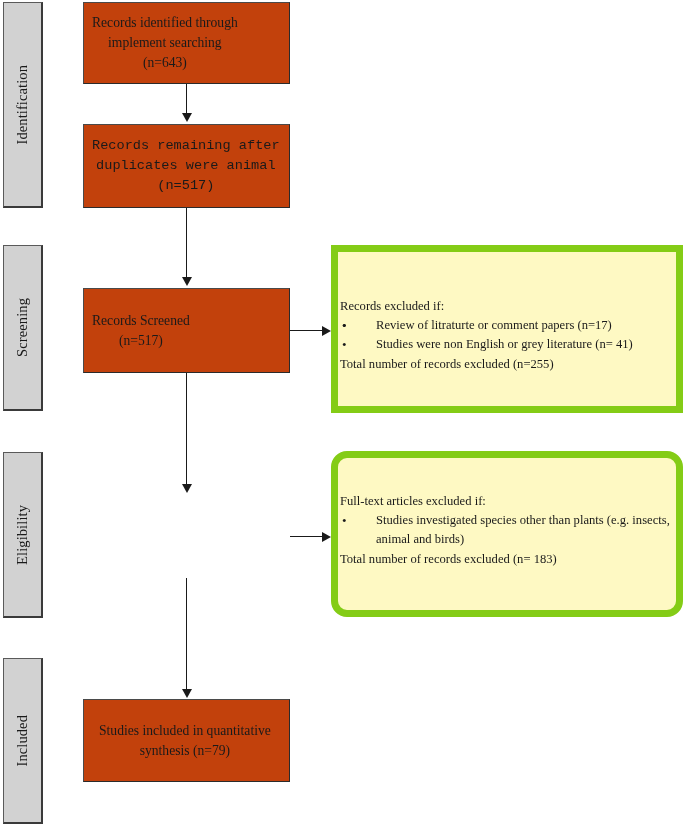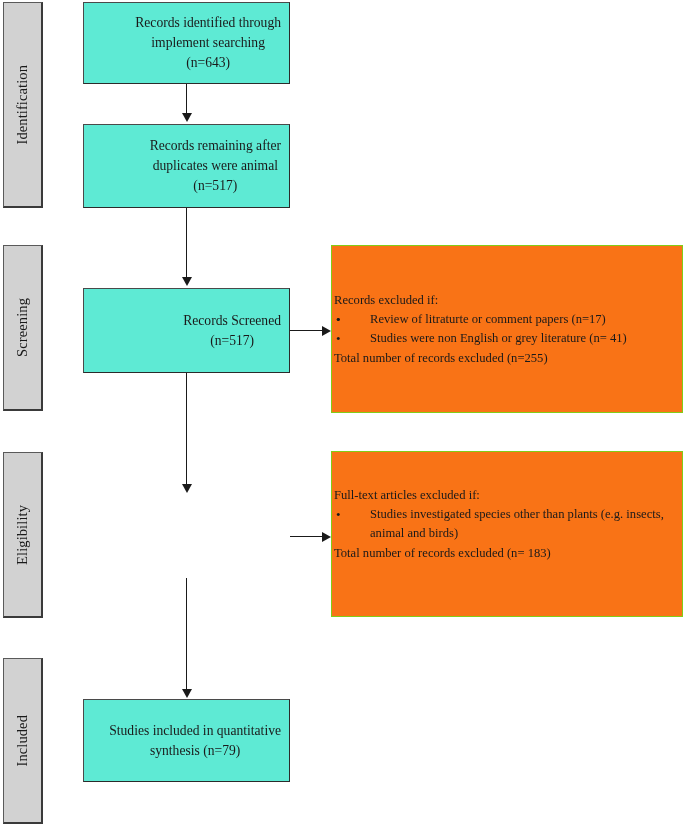--- a/index.html
+++ b/index.html
@@ -42,41 +42,41 @@
     transform: rotate(180deg);
     font-size: 14.5px;
     letter-spacing: 0.1px;
     white-space: nowrap;
     color: #1a1a1a;
   }
 
   
   .flow-box {
     position: absolute;
-    background: #5eead4;
+    background: #c2410c;
     border: 1px solid #4a4a4a;
     border-right-color: #2b2b2b;
     border-bottom-color: #2b2b2b;
     box-sizing: border-box;
     display: flex;
     align-items: center;
-    justify-content: flex-end;
+    justify-content: flex-start;
     text-align: center;
   }
   .flow-box .box-text {
     font-size: 13.6px;
     line-height: 20px;
     padding: 0 8px;
   }
 
   
   .side-box {
     position: absolute;
-    background: #f97316;
-    border: 1px solid #84cc16;
+    background: #fef9c3;
+    border: 7px solid #84cc16;
     box-sizing: border-box;
   }
   .side-box .side-inner {
     position: absolute;
     left: 2px;
     right: 2px;
     font-size: 12.6px;
     line-height: 19.2px;
     text-align: left;
   }
@@ -169,37 +169,37 @@
   <div class="arrow-right" style="left:322px; top:531.7px;"></div>
 
   <div class="flow-box" style="left:83px; top:2px; width:207px; height:82px;">
     <div class="box-text">
       <div>Records identified through</div>
       <div>implement searching</div>
       <div>(n=643)</div>
     </div>
   </div>
 
-  <div class="flow-box" style="left:83px; top:124px; width:207px; height:84px;">
+  <div class="flow-box" style="left:83px; top:124px; width:207px; height:84px;font-family:Liberation Mono, monospace;">
     <div class="box-text">
       <div>Records remaining after</div>
       <div>duplicates were animal</div>
       <div>(n=517)</div>
     </div>
   </div>
 
   <div class="flow-box" style="left:83px; top:288px; width:207px; height:85px;">
     <div class="box-text">
       <div>Records Screened</div>
       <div>(n=517)</div>
     </div>
   </div>
 
 
-  <div class="flow-box" style="left:83px; top:699px; width:207px; height:83px;">
+  <div class="flow-box" style="left:83px; top:699px; width:207px; height:83px;padding-left:7px;">
     <div class="box-text">
       <div>Studies included in quantitative</div>
       <div>synthesis (n=79)</div>
     </div>
   </div>
 
   <div class="side-box" style="left:331px; top:245px; width:352px; height:168px;">
     <div class="side-inner" style="top:45px;">
       <p class="lead">Records excluded if:</p>
       <ul>
@@ -212,21 +212,21 @@
         </li>
         <li>
           <span class="bullet">•</span>
           <span>Studies were non English or grey literature (n= 41)</span>
         </li>
       </ul>
       <p class="total">Total number of records excluded (n=255)</p>
     </div>
   </div>
 
-  <div class="side-box" style="left:331px; top:451px; width:352px; height:166px;">
+  <div class="side-box" style="left:331px; top:451px; width:352px; height:166px;border-radius:16px;">
     <div class="side-inner" style="top:34px;">
       <p class="lead">Full-text articles excluded if:</p>
       <ul>
         <li>
           <span class="bullet">•</span>
           <span>Studies investigated species other than plants (e.g. insects, animal and birds)</span>
         </li>
       </ul>
       <p class="total">Total number of records excluded (n= 183)</p>
     </div>

